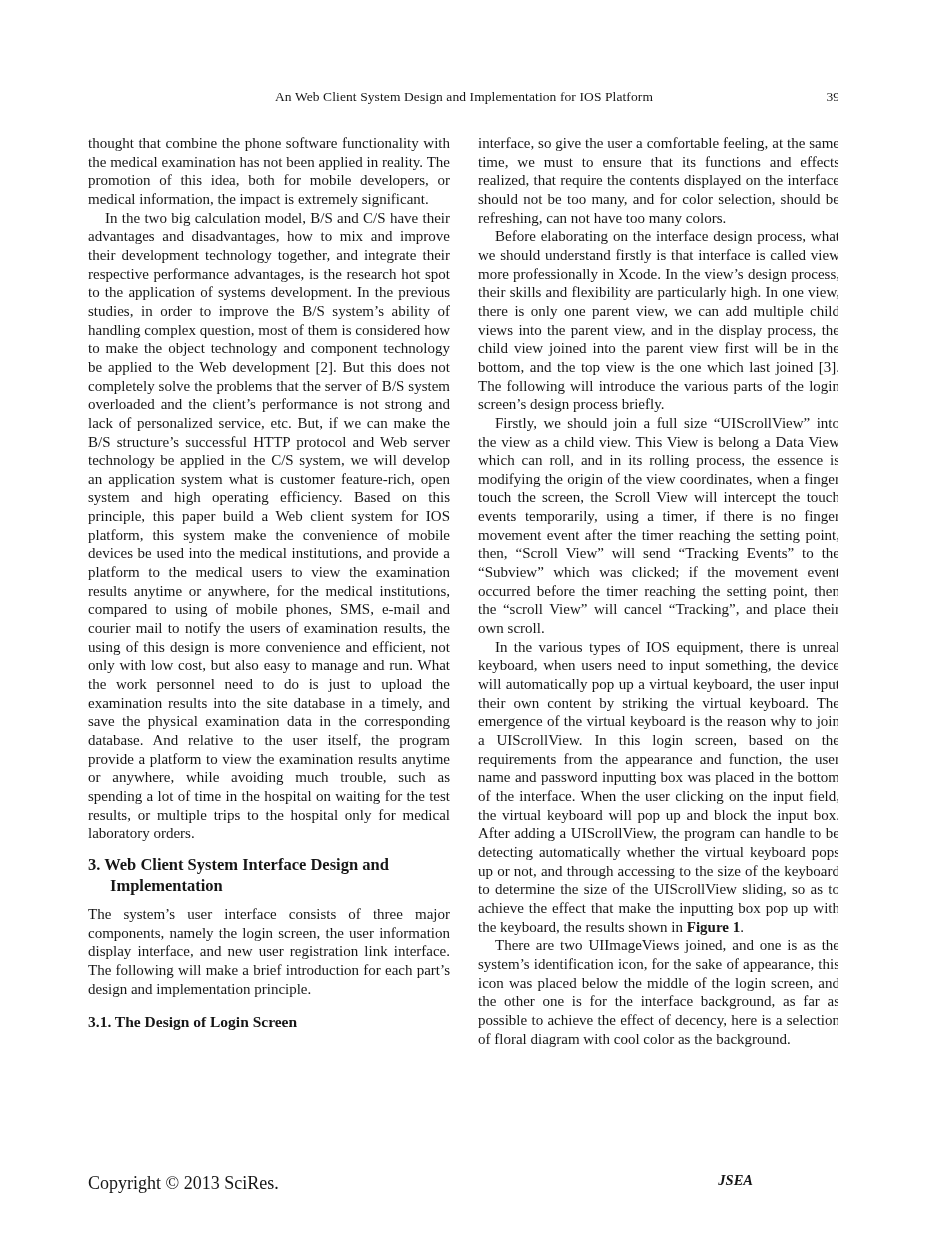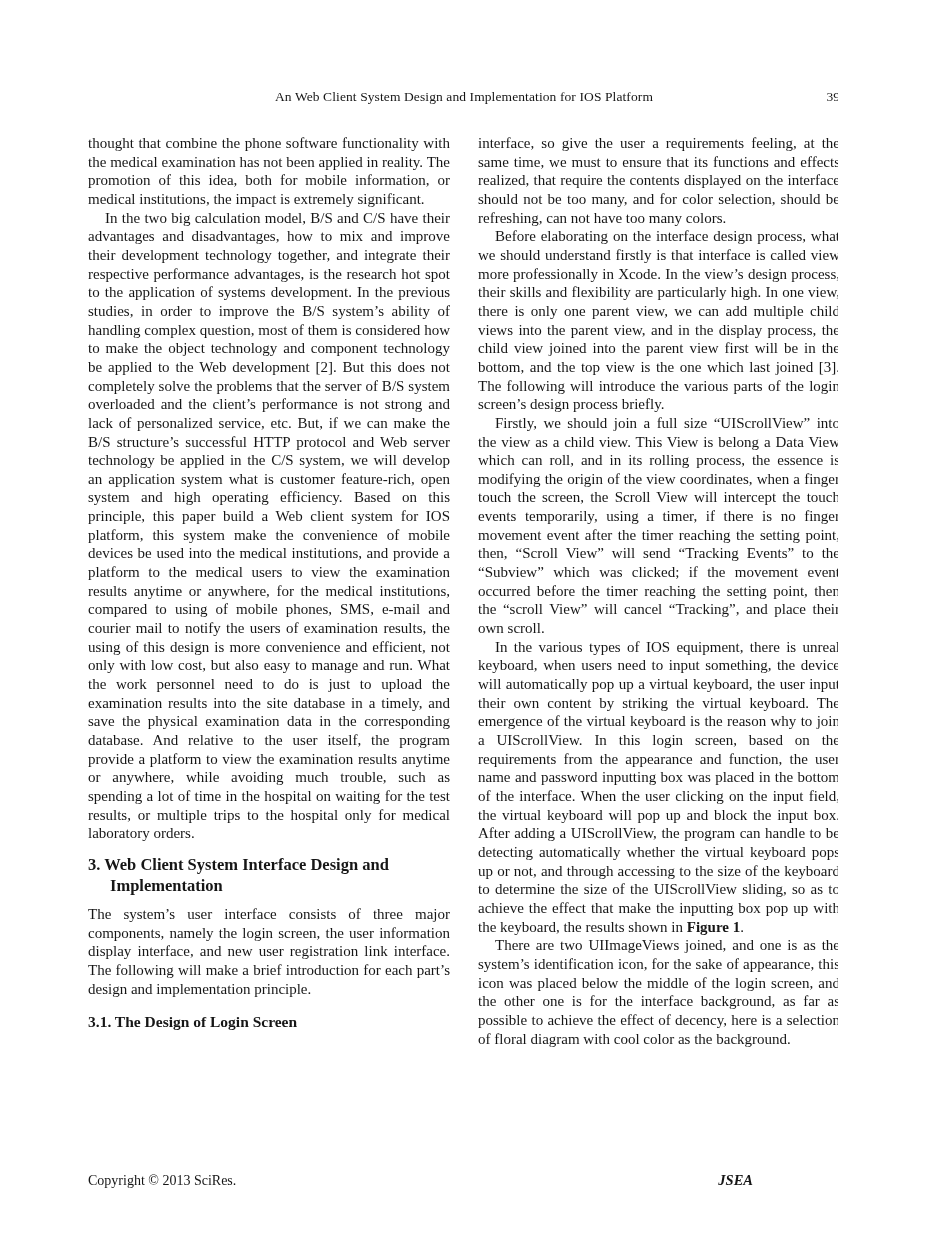--- a/index.html
+++ b/index.html
@@ -58,21 +58,21 @@
     font-weight: bold;
     font-size: 15.5px;
     line-height: 20px;
     text-align: left;
     margin: 14px 0 9px 0;
   }
   .bold-ref { font-weight: bold; }
   .footer-copyright {
     position: absolute;
     top: 1173px; left: 88px;
-    font-size: 14px;
+    font-size: 18px;
   }
   .footer-journal {
     position: absolute;
     top: 1172px; right: 85px;
     font-size: 14.5px;
     font-weight: bold;
     font-style: italic;
   }
 </style>
 </head>
@@ -81,32 +81,32 @@
 <div class="page">
 
   <div class="running-head">
     <div class="running-title">An Web Client System Design and Implementation for IOS Platform</div>
     <div class="page-number">39</div>
   </div>
 
   <div class="content">
 
     <div class="col">
-      <p>thought that combine the phone software functionality with the medical examination has not been applied in reality. The promotion of this idea, both for mobile information, or medical institutions, the impact is extremely significant.</p>
+      <p>thought that combine the phone software functionality with the medical examination has not been applied in reality. The promotion of this idea, both for mobile developers, or medical information, the impact is extremely significant.</p>
       <p class="para-indent">In the two big calculation model, B/S and C/S have their advantages and disadvantages, how to mix and improve their development technology together, and integrate their respective performance advantages, is the research hot spot to the application of systems development. In the previous studies, in order to improve the B/S system’s ability of handling complex question, most of them is considered how to make the object technology and component technology be applied to the Web development [2]. But this does not completely solve the problems that the server of B/S system overloaded and the client’s performance is not strong and lack of personalized service, etc. But, if we can make the B/S structure’s successful HTTP protocol and Web server technology be applied in the C/S system, we will develop an application system what is customer feature-rich, open system and high operating efficiency. Based on this principle, this paper build a Web client system for IOS platform, this system make the convenience of mobile devices be used into the medical institutions, and provide a platform to the medical users to view the examination results anytime or anywhere, for the medical institutions, compared to using of mobile phones, SMS, e-mail and courier mail to notify the users of examination results, the using of this design is more convenience and efficient, not only with low cost, but also easy to manage and run. What the work personnel need to do is just to upload the examination results into the site database in a timely, and save the physical examination data in the corresponding database. And relative to the user itself, the program provide a platform to view the examination results anytime or anywhere, while avoiding much trouble, such as spending a lot of time in the hospital on waiting for the test results, or multiple trips to the hospital only for medical laboratory orders.</p>
       <div class="sec-heading">
         <div>3. Web Client System Interface Design and</div>
         <div class="line2">Implementation</div>
       </div>
       <p>The system’s user interface consists of three major components, namely the login screen, the user information display interface, and new user registration link interface. The following will make a brief introduction for each part’s design and implementation principle.</p>
       <div class="subsec-heading">3.1. The Design of Login Screen</div>
     </div>
 
     <div class="col">
-      <p>interface, so give the user a requirements feeling, at the same time, we must to ensure that its functions and effects realized, that require the contents displayed on the interface should not be too many, and for color selection, should be refreshing, can not have too many colors.</p>
+      <p>interface, so give the user a comfortable feeling, at the same time, we must to ensure that its functions and effects realized, that require the contents displayed on the interface should not be too many, and for color selection, should be refreshing, can not have too many colors.</p>
       <p class="para-indent">Before elaborating on the interface design process, what we should understand firstly is that interface is called view more professionally in Xcode. In the view’s design process, their skills and flexibility are particularly high. In one view, there is only one parent view, we can add multiple child views into the parent view, and in the display process, the child view joined into the parent view first will be in the bottom, and the top view is the one which last joined [3]. The following will introduce the various parts of the login screen’s design process briefly.</p>
       <p class="para-indent">Firstly, we should join a full size “UIScrollView” into the view as a child view. This View is belong a Data View which can roll, and in its rolling process, the essence is modifying the origin of the view coordinates, when a finger touch the screen, the Scroll View will intercept the touch events temporarily, using a timer, if there is no finger movement event after the timer reaching the setting point, then, “Scroll View” will send “Tracking Events” to the “Subview” which was clicked; if the movement event occurred before the timer reaching the setting point, then the “scroll View” will cancel “Tracking”, and place their own scroll.</p>
       <p class="para-indent"><span>In the various types of IOS equipment, there is unreal keyboard, when users need to input something, the device will automatically pop up a virtual keyboard, the user input their own content by striking the virtual keyboard. The emergence of the virtual keyboard is the reason why to join a UIScrollView. In this login screen, based on the requirements from the appearance and function, the user name and password inputting box was placed in the bottom of the interface. When the user clicking on the input field, the virtual keyboard will pop up and block the input box. After adding a UIScrollView, the program can handle to be detecting automatically whether the virtual keyboard pops up or not, and through accessing to the size of the keyboard to determine the size of the UIScrollView sliding, so as to achieve the effect that make the inputting box pop up with the keyboard, the results shown in </span><span class="bold-ref">Figure 1</span><span>.</span></p>
       <p class="para-indent">There are two UIImageViews joined, and one is as the system’s identification icon, for the sake of appearance, this icon was placed below the middle of the login screen, and the other one is for the interface background, as far as possible to achieve the effect of decency, here is a selection of floral diagram with cool color as the background.</p>
     </div>
 
   </div>
 
   <div class="footer-copyright">Copyright © 2013 SciRes.</div>
   <div class="footer-journal">JSEA</div>

